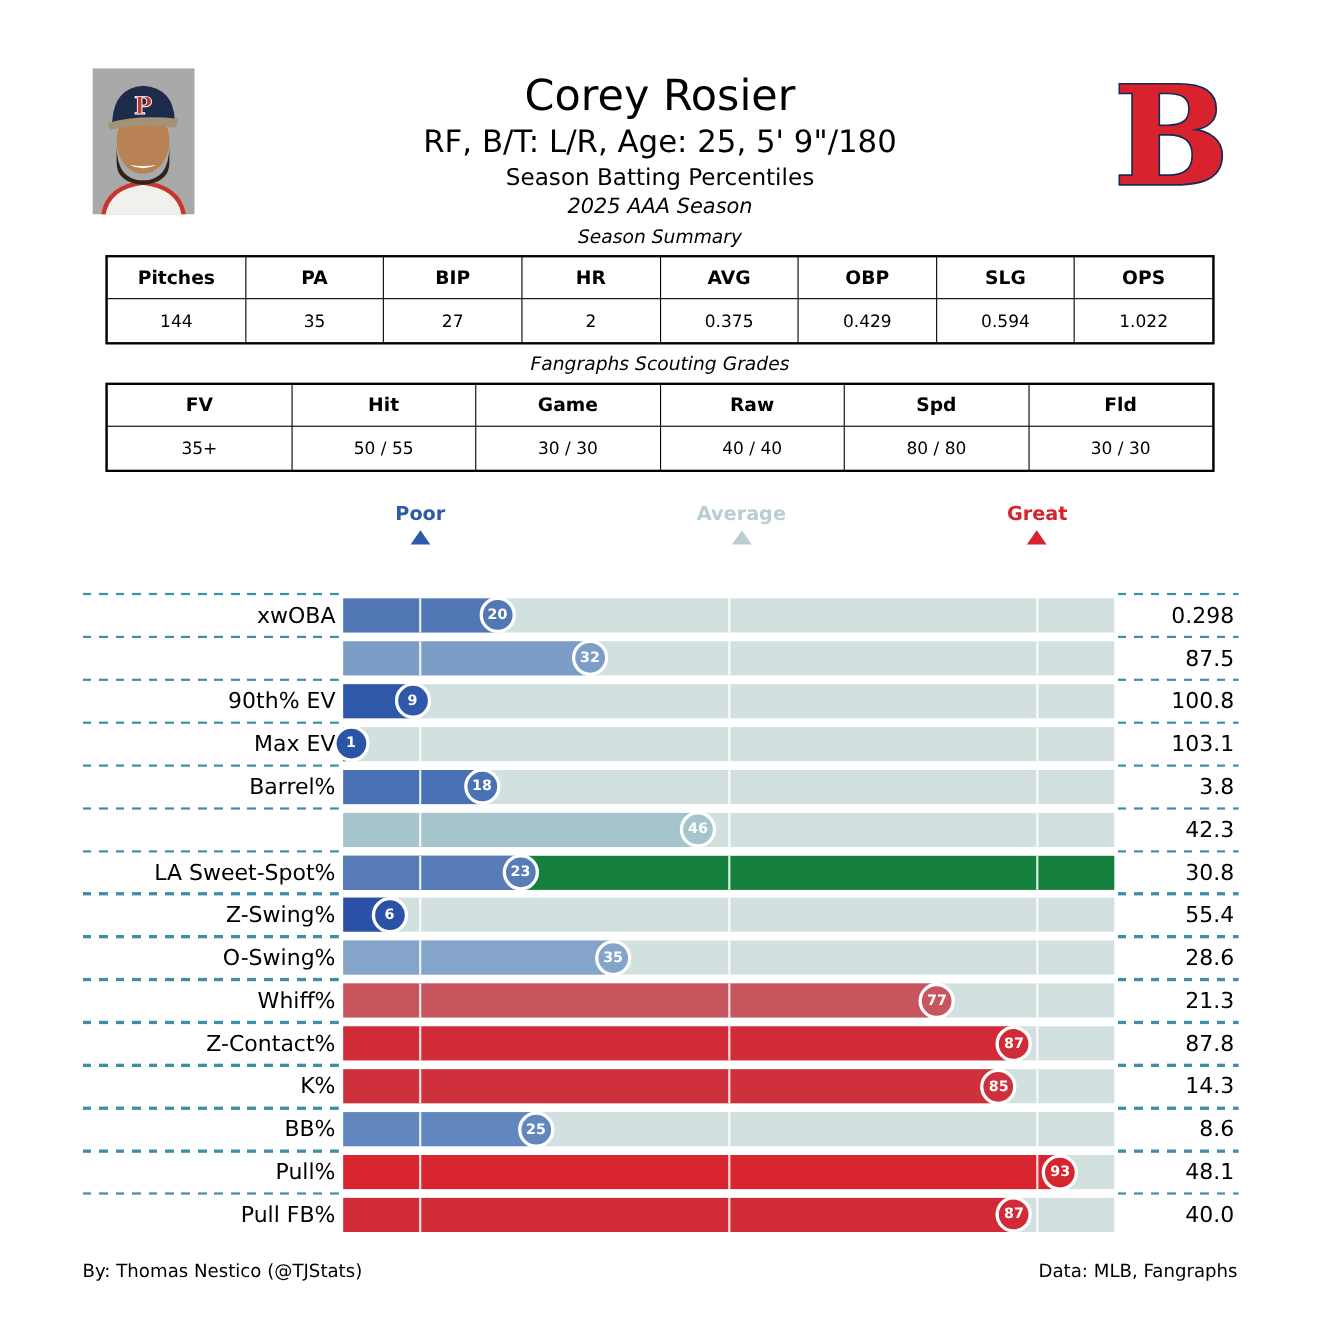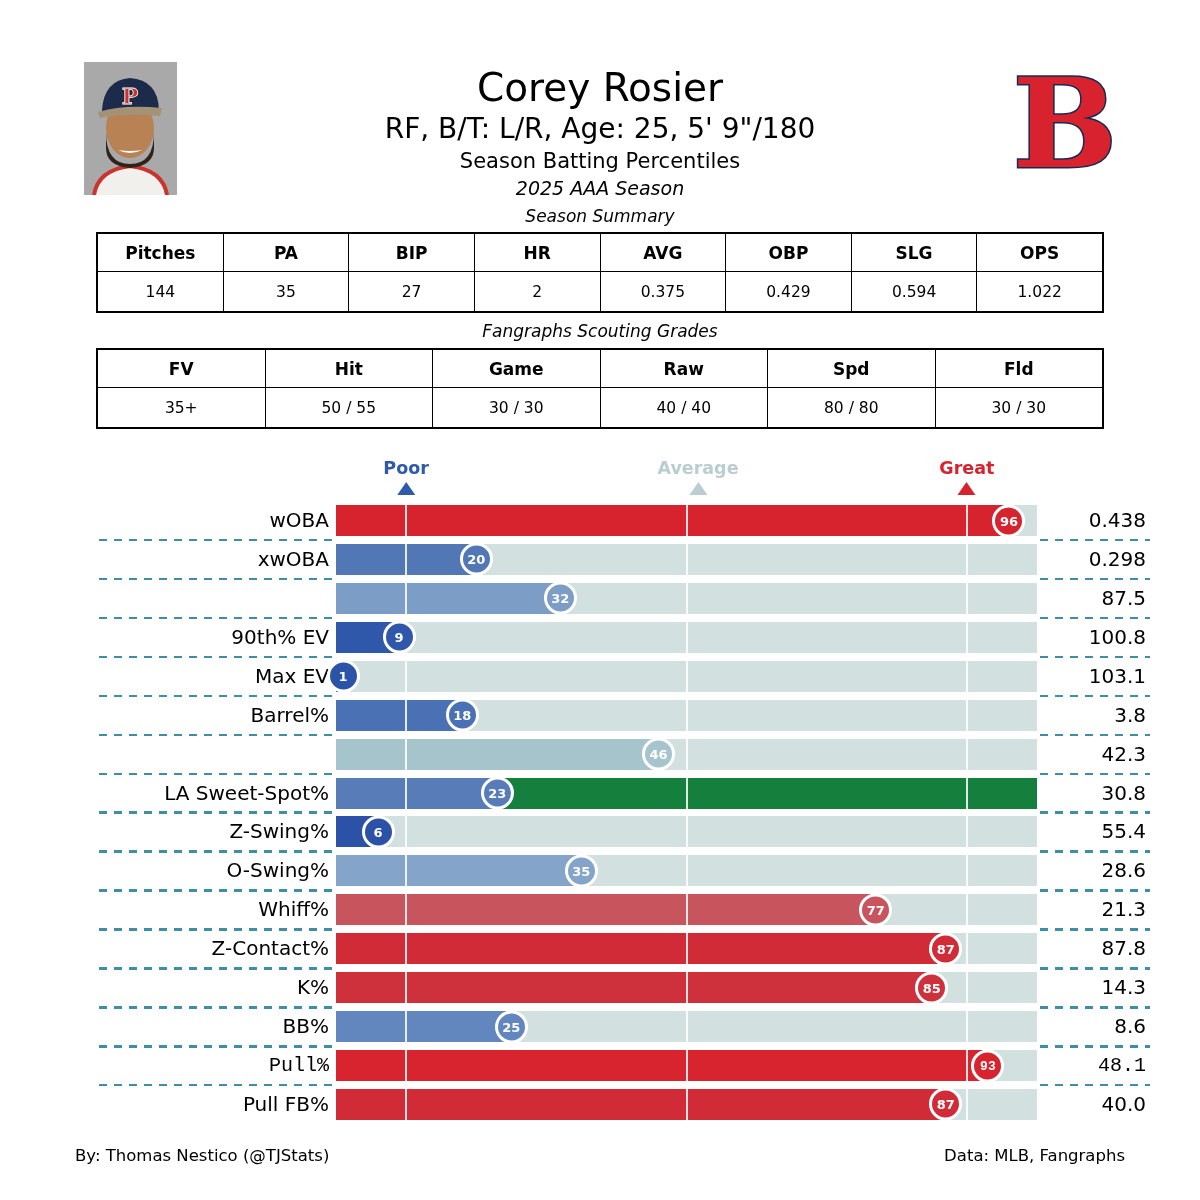--- a/index.html
+++ b/index.html
@@ -20,21 +20,21 @@
   #season-summary-title{top:206px;}
   #scouting-grades-title{top:321px;}
   .grid-table{position:absolute;left:96px;width:1008px;display:grid;border:2px solid #000;box-sizing:border-box;background:#000;grid-gap:1px;}
   #season-summary-table{top:232px;grid-template-columns:repeat(8,1fr);}
   #scouting-grades-table{top:348px;grid-template-columns:repeat(6,1fr);}
   .grid-table .th,.grid-table .td{background:#fff;display:flex;align-items:center;justify-content:center;}
   .grid-table .th{height:37px;font-weight:bold;font-size:17px;}
   .grid-table .td{height:39px;font-size:15.5px;}
 
   
-  .chart{position:absolute;left:0;top:0;width:1090px;height:1200px;margin-left:24px;}
+  .chart{position:absolute;left:0;top:0;width:1090px;height:1200px;}
   .legend-item{position:absolute;top:458px;transform:translateX(-50%);display:flex;flex-direction:column;align-items:center;}
   .legend-label{font-weight:bold;font-size:17.5px;line-height:20px;}
   .tri{width:0;height:0;border-left:9px solid transparent;border-right:9px solid transparent;border-bottom:13px solid #000;margin-top:4px;}
 
   .bar-row{position:absolute;left:0;width:1200px;}
   .bar-label{position:absolute;left:40px;width:265px;text-align:right;font-size:20px;}
   .bar-track{position:absolute;left:312px;width:701px;background:#D3E0E0;}
   .grid-line{position:absolute;top:0;bottom:0;width:2px;background:rgba(255,255,255,0.85);}
   .bar-fill{position:absolute;left:0;top:0;bottom:0;}
   .pct-badge{position:absolute;top:50%;transform:translateY(-50%);width:27px;height:27px;border:3px solid #fff;border-radius:50%;display:flex;align-items:center;justify-content:center;color:#fff;font-weight:bold;font-size:13px;}
@@ -115,31 +115,20 @@
         <div class="tri" style="border-bottom-color: rgb(46, 90, 169);"></div>
       </div>
       <div class="legend-item" style="left: 674px;">
         <div class="legend-label" style="color: rgb(185, 205, 210);">Average</div>
         <div class="tri" style="border-bottom-color: rgb(185, 205, 210);"></div>
       </div>
       <div class="legend-item" style="left: 942.9px;">
         <div class="legend-label" style="color: rgb(215, 35, 46);">Great</div>
         <div class="tri" style="border-bottom-color: rgb(215, 35, 46);"></div>
       </div>
-      <div class="bar-row" style="top: 505px; height: 31px;">
-        <div class="bar-label" style="line-height: 31px;">wOBA</div>
-        <div class="bar-track" style="height: 31px; background: rgb(211, 224, 224);">
-          <div class="bar-fill" style="width: 672.96px; background: rgb(215, 35, 46);"></div>
-          <div class="grid-line" style="left: 69.1px;"></div>
-          <div class="grid-line" style="left: 349.5px;"></div>
-          <div class="grid-line" style="left: 629.9px;"></div>
-          <div class="pct-badge" style="background: rgb(215, 35, 46); left: 656.46px;">96</div>
-        </div>
-        <div class="bar-value" style="line-height: 31px;">0.438</div>
-      </div>
       <div class="bar-row" style="top: 543.93px; height: 31px;">
         <div class="bar-label" style="line-height: 31px;">xwOBA</div>
         <div class="bar-track" style="height: 31px; background: rgb(211, 224, 224);">
           <div class="bar-fill" style="width: 140.2px; background: rgb(81, 119, 181);"></div>
           <div class="grid-line" style="left: 69.1px;"></div>
           <div class="grid-line" style="left: 349.5px;"></div>
           <div class="grid-line" style="left: 629.9px;"></div>
           <div class="pct-badge" style="background: rgb(81, 119, 181); left: 123.7px;">20</div>
         </div>
         <div class="bar-value" style="line-height: 31px;">0.298</div>
@@ -267,21 +256,21 @@
         <div class="bar-label" style="line-height: 31px;">BB%</div>
         <div class="bar-track" style="height: 31px; background: rgb(211, 224, 224);">
           <div class="bar-fill" style="width: 175.25px; background: rgb(97, 135, 190);"></div>
           <div class="grid-line" style="left: 69.1px;"></div>
           <div class="grid-line" style="left: 349.5px;"></div>
           <div class="grid-line" style="left: 629.9px;"></div>
           <div class="pct-badge" style="background: rgb(97, 135, 190); left: 158.75px;">25</div>
         </div>
         <div class="bar-value" style="line-height: 31px;">8.6</div>
       </div>
-      <div class="bar-row" style="top: 1050.02px; height: 31px; font-family: Liberation Mono, monospace;">
+      <div class="bar-row" style="top: 1050.02px; height: 31px;">
         <div class="bar-label" style="line-height: 31px;">Pull%</div>
         <div class="bar-track" style="height: 31px; background: rgb(211, 224, 224);">
           <div class="bar-fill" style="width: 651.93px; background: rgb(215, 36, 47);"></div>
           <div class="grid-line" style="left: 69.1px;"></div>
           <div class="grid-line" style="left: 349.5px;"></div>
           <div class="grid-line" style="left: 629.9px;"></div>
           <div class="pct-badge" style="background: rgb(215, 36, 47); left: 635.43px;">93</div>
         </div>
         <div class="bar-value" style="line-height: 31px;">48.1</div>
       </div>

